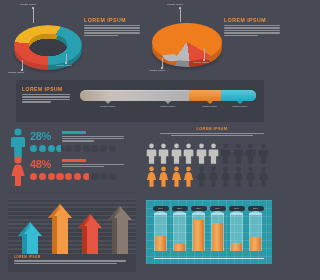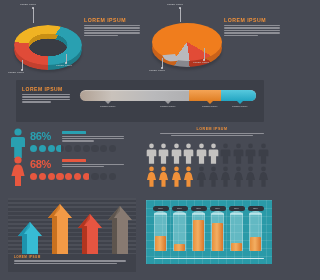--- a/index.html
+++ b/index.html
@@ -202,21 +202,21 @@
     <div class="marker-tri" style="border-top-color:#23a5c2;"></div>
     <div class="marker-lbl">LOREM IPSUM</div>
   </div>
 </div>
 
 <div class="gender-block" style="top:128px;">
   <svg width="16" height="30" viewBox="0 0 16 30" style="position:absolute;left:0;top:0;">
     <circle cx="8" cy="4" r="3.6" fill="#29a0b1"></circle>
     <path d="M3 9h10a2 2 0 0 1 2 2v8h-3.2v11h-7.6V19H1v-8a2 2 0 0 1 2-2z" fill="#29a0b1"></path>
   </svg>
-  <div class="pct" style="position:absolute;left:20px;top:2px;color:#29a0b1;">86%</div>
+  <div class="pct" style="position:absolute;left:20px;top:2px;color:#29a0b1;">28%</div>
   <div style="position:absolute;left:52px;top:3px;width:62px;">
     <div class="lbl-bar" style="background:#29a0b1;width:24px;margin-bottom:1.5px;"></div>
     <div class="lorem-line" style="width:100%"></div>
     <div class="lorem-line" style="width:100%"></div>
     <div class="lorem-line" style="width:52%"></div>
 
   </div>
   <div class="dotrow" style="left:20px;top:17px;">
     <div class="dot" style="background:#29a0b1;"></div>
     <div class="dot" style="background:#29a0b1;"></div>
@@ -229,21 +229,21 @@
     <div class="dot"></div>
     <div class="dot"></div>
   </div>
 </div>
 
 <div class="gender-block" style="top:156px;">
   <svg width="16" height="30" viewBox="0 0 16 30" style="position:absolute;left:0;top:0;">
     <circle cx="8" cy="4" r="3.6" fill="#e8573f"></circle>
     <path d="M8 8.5c3 0 4.2 2 4.8 4.4L14.6 20H11v10H5V20H1.4l1.8-7.1C3.8 10.5 5 8.5 8 8.5z" fill="#e8573f"></path>
   </svg>
-  <div class="pct" style="position:absolute;left:20px;top:2px;color:#e8573f;">68%</div>
+  <div class="pct" style="position:absolute;left:20px;top:2px;color:#e8573f;">48%</div>
   <div style="position:absolute;left:52px;top:3px;width:62px;">
     <div class="lbl-bar" style="background:#e8573f;width:24px;margin-bottom:1.5px;"></div>
     <div class="lorem-line" style="width:100%"></div>
     <div class="lorem-line" style="width:68%"></div>
 
   </div>
   <div class="dotrow" style="left:20px;top:17px;">
     <div class="dot" style="background:#e8573f;"></div>
     <div class="dot" style="background:#e8573f;"></div>
     <div class="dot" style="background:#e8573f;"></div>

